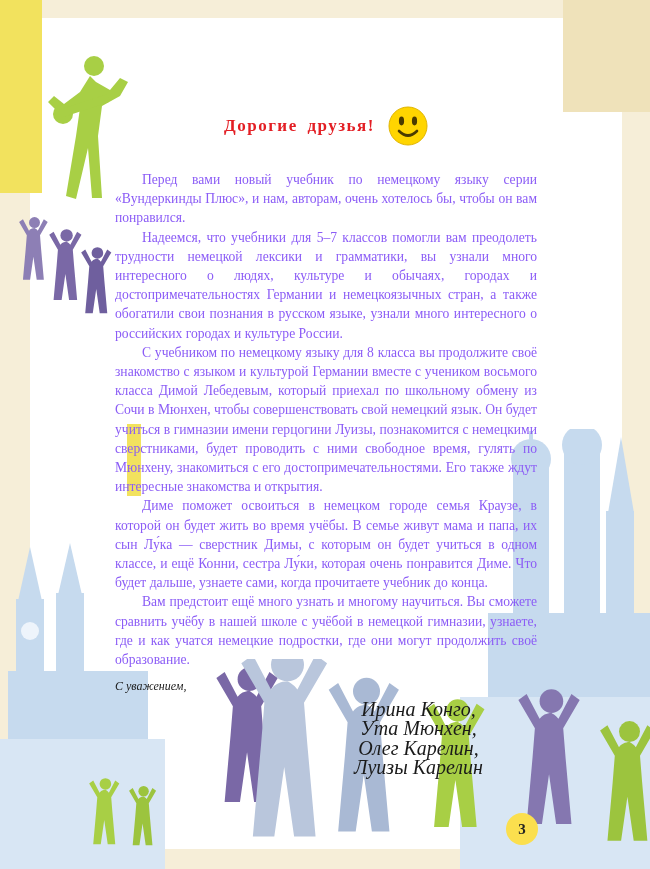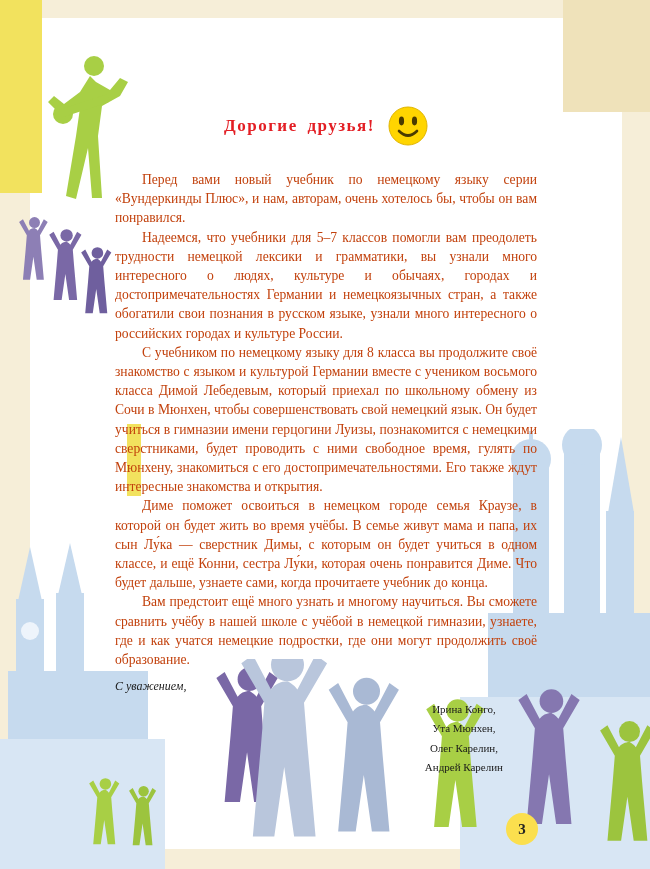--- a/index.html
+++ b/index.html
@@ -53,32 +53,32 @@
     letter-spacing: 1.5px;
     word-spacing: 4px;
   }
   .smiley { width: 40px; height: 40px; flex: 0 0 auto; }
   .bodytext p {
     margin: 0;
     font-size: 13.6px;
     line-height: 19.2px;
     text-align: justify;
     text-indent: 27px;
-    color: #c2410c;
+    color: #8b5cf6;
   }
   .closing {
     margin-top: 10px;
     font-size: 12px; font-style: italic;
     color: #1a1a1a;
   }
   .authors {
-    margin: 6px 34px 0 auto;
+    margin: 6px 54px 0 auto;
     width: fit-content;
     text-align: center;
-    font-size: 11px; 
+    font-size: 20px; font-style: italic;
     line-height: 19.2px;
     color: #1a1a1a;
   }
   .page-circle {
     position: absolute;
     right: 112px; bottom: 24px;
     width: 32px; height: 32px;
     background: #fbdf4e;
     border-radius: 50%;
     display: flex; align-items: center; justify-content: center;
@@ -164,21 +164,21 @@
     <p>Диме поможет освоиться в немецком городе семья Краузе, в которой он будет жить во время учёбы. В семье живут мама и папа, их сын Лу́ка — сверстник Димы, с которым он будет учиться в одном классе, и ещё Конни, сестра Лу́ки, которая очень понравится Диме. Что будет дальше, узнаете сами, когда прочитаете учебник до конца.</p>
     <p>Вам предстоит ещё много узнать и многому научиться. Вы сможете сравнить учёбу в нашей школе с учёбой в немецкой гимназии, узнаете, где и как учатся немецкие подростки, где они могут продолжить своё образование.</p>
   </div>
 
   <div class="closing">С уважением,</div>
 
   <div class="authors">
     <div>Ирина Конго,</div>
     <div>Ута Мюнхен,</div>
     <div>Олег Карелин,</div>
-    <div>Андрей Карелин</div>
+    <div>Луизы Карелин</div>
   </div>
 </div>
 
 <svg class="deco crowd" width="650" height="210" viewBox="0 0 650 210">
   <use href="#person" fill="#a8cf45" transform="translate(88,118) scale(0.58)"></use>
   <use href="#person" fill="#9cc43e" transform="translate(128,126) scale(0.52)"></use>
   <use href="#person" fill="#7a68a6" transform="translate(214,6) scale(1.18)"></use>
   <use href="#person" fill="#b9c6dc" transform="translate(238,-14) scale(1.65)"></use>
   <use href="#person" fill="#a9b9d4" transform="translate(326,16) scale(1.35)"></use>
   <use href="#person" fill="#a8cf45" transform="translate(424,38) scale(1.12)"></use>

